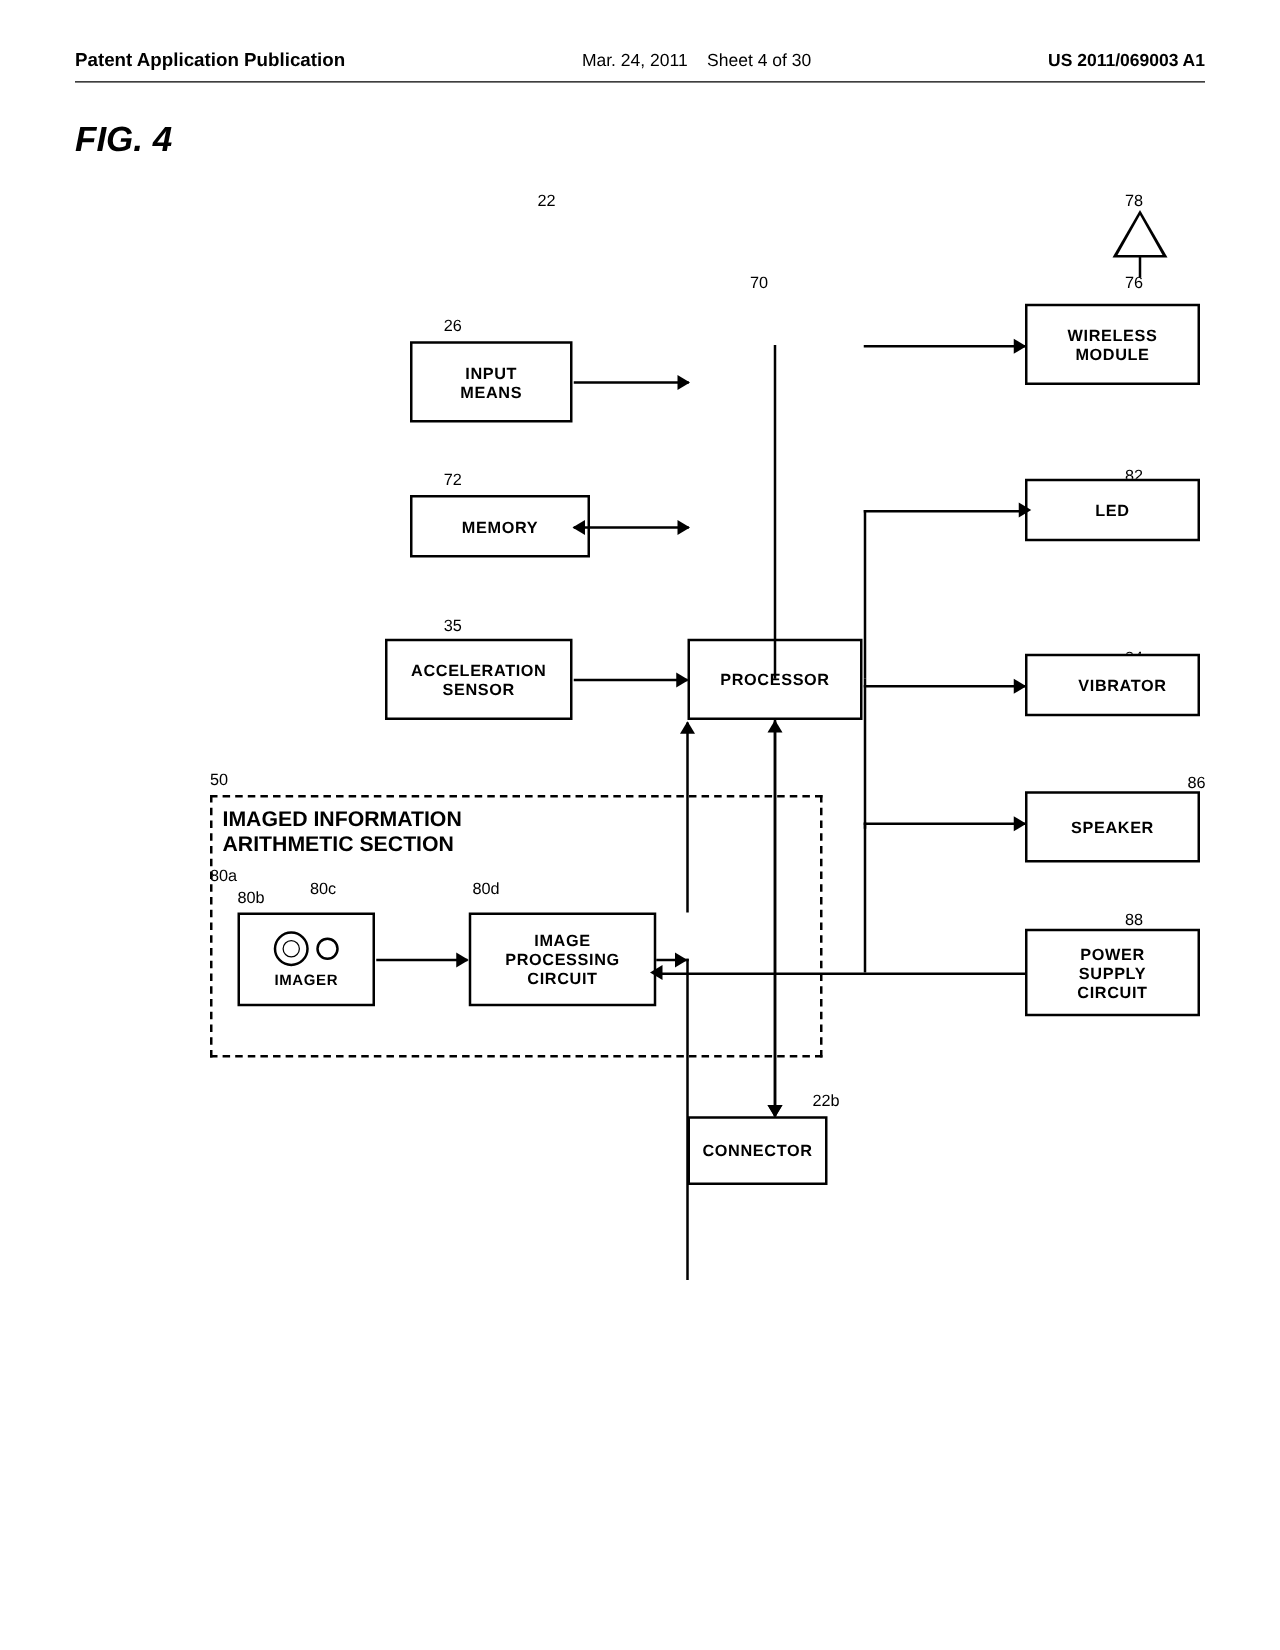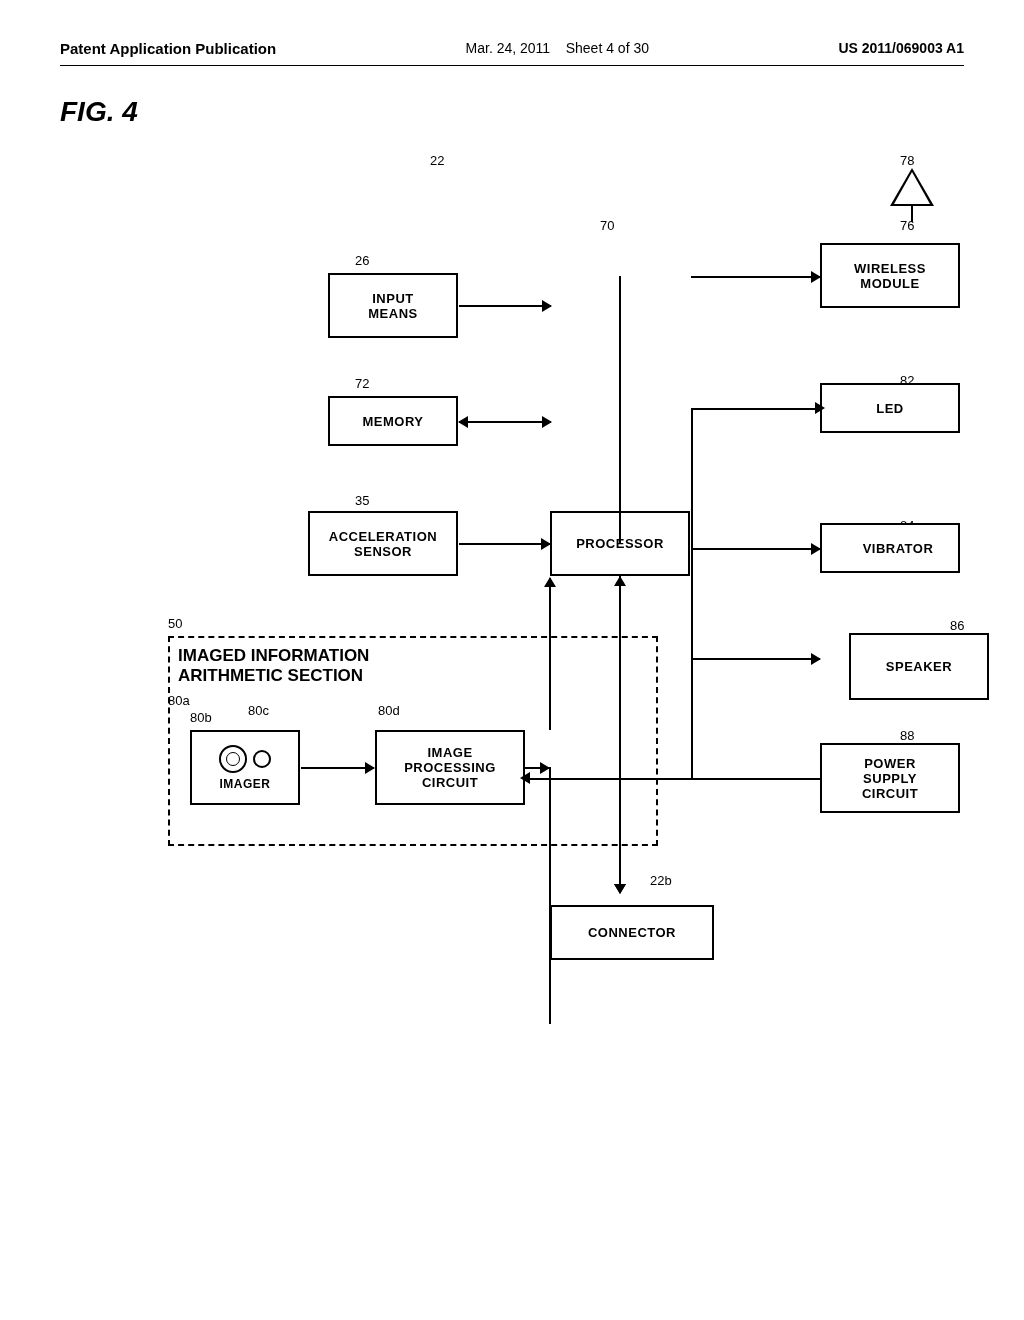--- a/index.html
+++ b/index.html
@@ -215,21 +215,21 @@
 
     <div class="box" style="left: 760px; top: 95px; width: 140px; height: 65px;">
       <span style="white-space: pre-line;">WIRELESS
 MODULE</span>
     </div>
 
     <span class="label" style="left: 295px; top: 228px;">72</span>
 
     <span class="label" style="left: 840px; top: 225px;">82</span>
 
-    <div class="box" style="left: 268px; top: 248px; width: 130px; height: 50px;">
+    <div class="box" style="left: 268px; top: 248px; width: 144px; height: 50px;">
       <span>MEMORY</span>
     </div>
 
     <div class="box" style="left: 760px; top: 235px; width: 140px; height: 50px;">
       <span>LED</span>
     </div>
 
     <span class="label" style="left: 295px; top: 345px;">35</span>
 
     <span class="label" style="left: 840px; top: 370px;">84</span>
@@ -242,21 +242,21 @@
     <div class="box" style="left: 490px; top: 363px; width: 140px; height: 65px;">
       <span>PROCESSOR</span>
     </div>
 
     <div class="box" style="left: 760px; top: 375px; width: 140px; height: 50px; padding-left: 16px;">
       <span>VIBRATOR</span>
     </div>
 
     <span class="label" style="left: 890px; top: 470px;">86</span>
 
-    <div class="box" style="left: 760px; top: 485px; width: 140px; height: 67px; margin-left: 29px;">
+    <div class="box" style="left: 760px; top: 485px; width: 140px; height: 57px;">
       <span>SPEAKER</span>
     </div>
 
     <span class="label" style="left: 840px; top: 580px;">88</span>
 
     <div class="box" style="left: 760px; top: 595px; width: 140px; height: 70px;">
       <span style="white-space: pre-line;">POWER
 SUPPLY
 CIRCUIT</span>
     </div>
@@ -292,21 +292,21 @@
     </div>
 
     <div class="box" style="left: 315px; top: 582px; width: 150px; height: 75px;">
       <span style="white-space: pre-line;">IMAGE
 PROCESSING
 CIRCUIT</span>
     </div>
 
     <span class="label" style="left: 590px; top: 725px;">22b</span>
 
-    <div class="box" style="left: 490px; top: 745px; width: 164px; height: 55px; margin-top: 12px;">
+    <div class="box" style="left: 490px; top: 745px; width: 112px; height: 55px;">
       <span>CONNECTOR</span>
     </div>
 
     <div class="arrow-right" style="left: 399px; top: 157px; width: 92px;"></div>
 
     <div class="arrow-right" style="left: 631px; top: 128px; width: 129px;"></div>
 
     <div class="connector-line" style="left: 559px; top: 128px; width: 2px; height: 267px;"></div>
 
     <div class="arrow-both-h" style="left: 399px; top: 273px; width: 92px;"></div>

